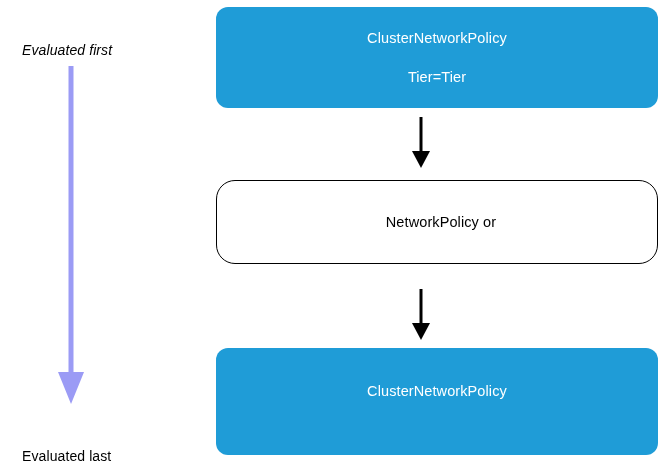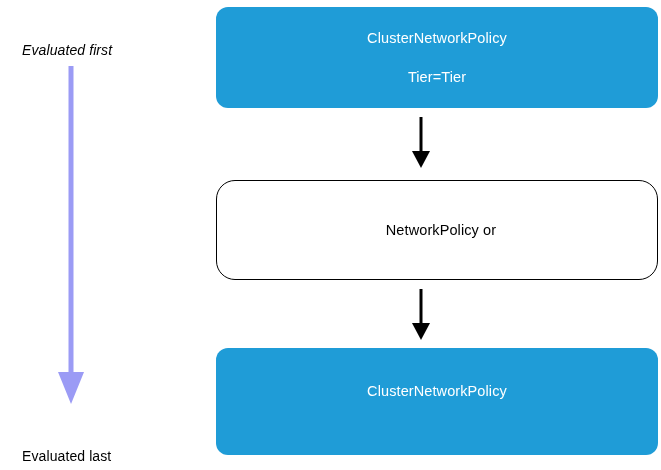--- a/index.html
+++ b/index.html
@@ -68,21 +68,21 @@
 
   .box-outline {
     background: #ffffff;
     border: 1.4px solid #000000;
     border-radius: 19px;
     color: #000000;
   }
   .box-outline .line { line-height: 20px; }
 
   #box-admin    { top: 7px;   height: 101px; }
-  #box-middle   { top: 180px; height: 100px; padding-left: 8px; }
+  #box-middle   { top: 180px; height: 84px; padding-left: 8px; }
   #box-baseline { top: 348px; height: 107px; }
 
   
   .connector {
     position: absolute;
     left: 404px;
     width: 34px;
   }
   #connector-admin-to-middle   { top: 115px; height: 56px; }
   #connector-middle-to-baseline{ top: 287px; height: 56px; }

